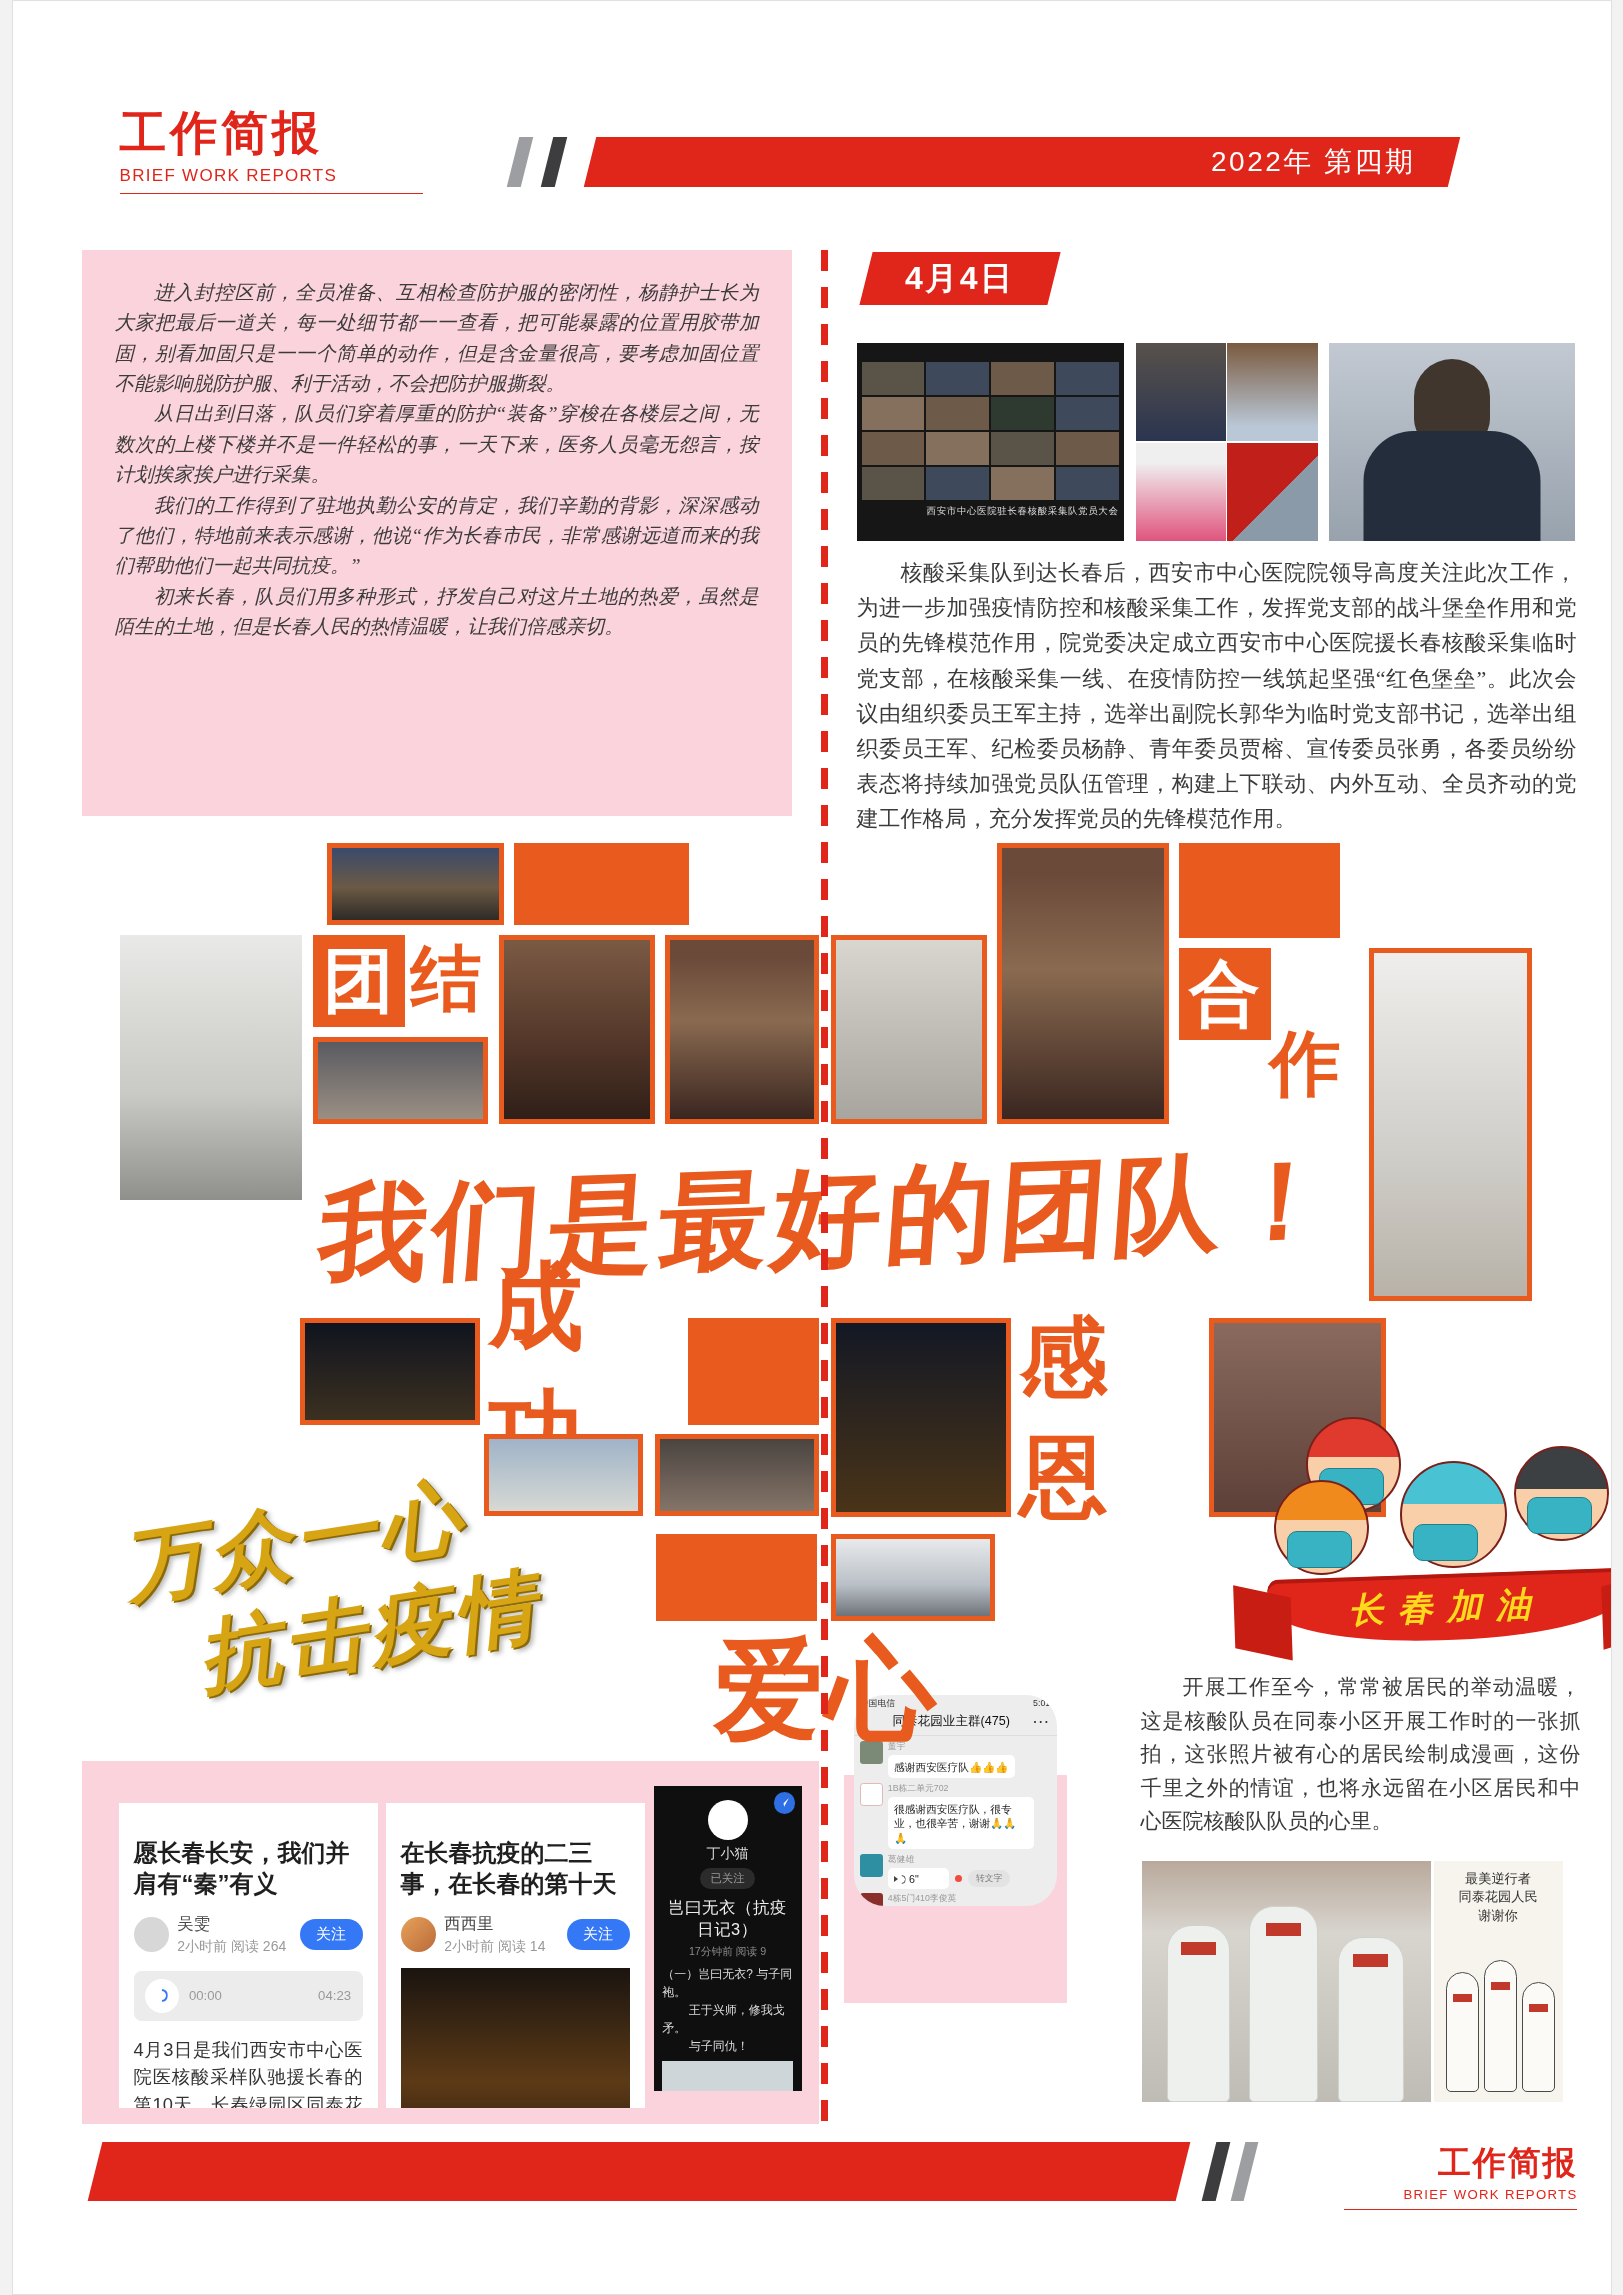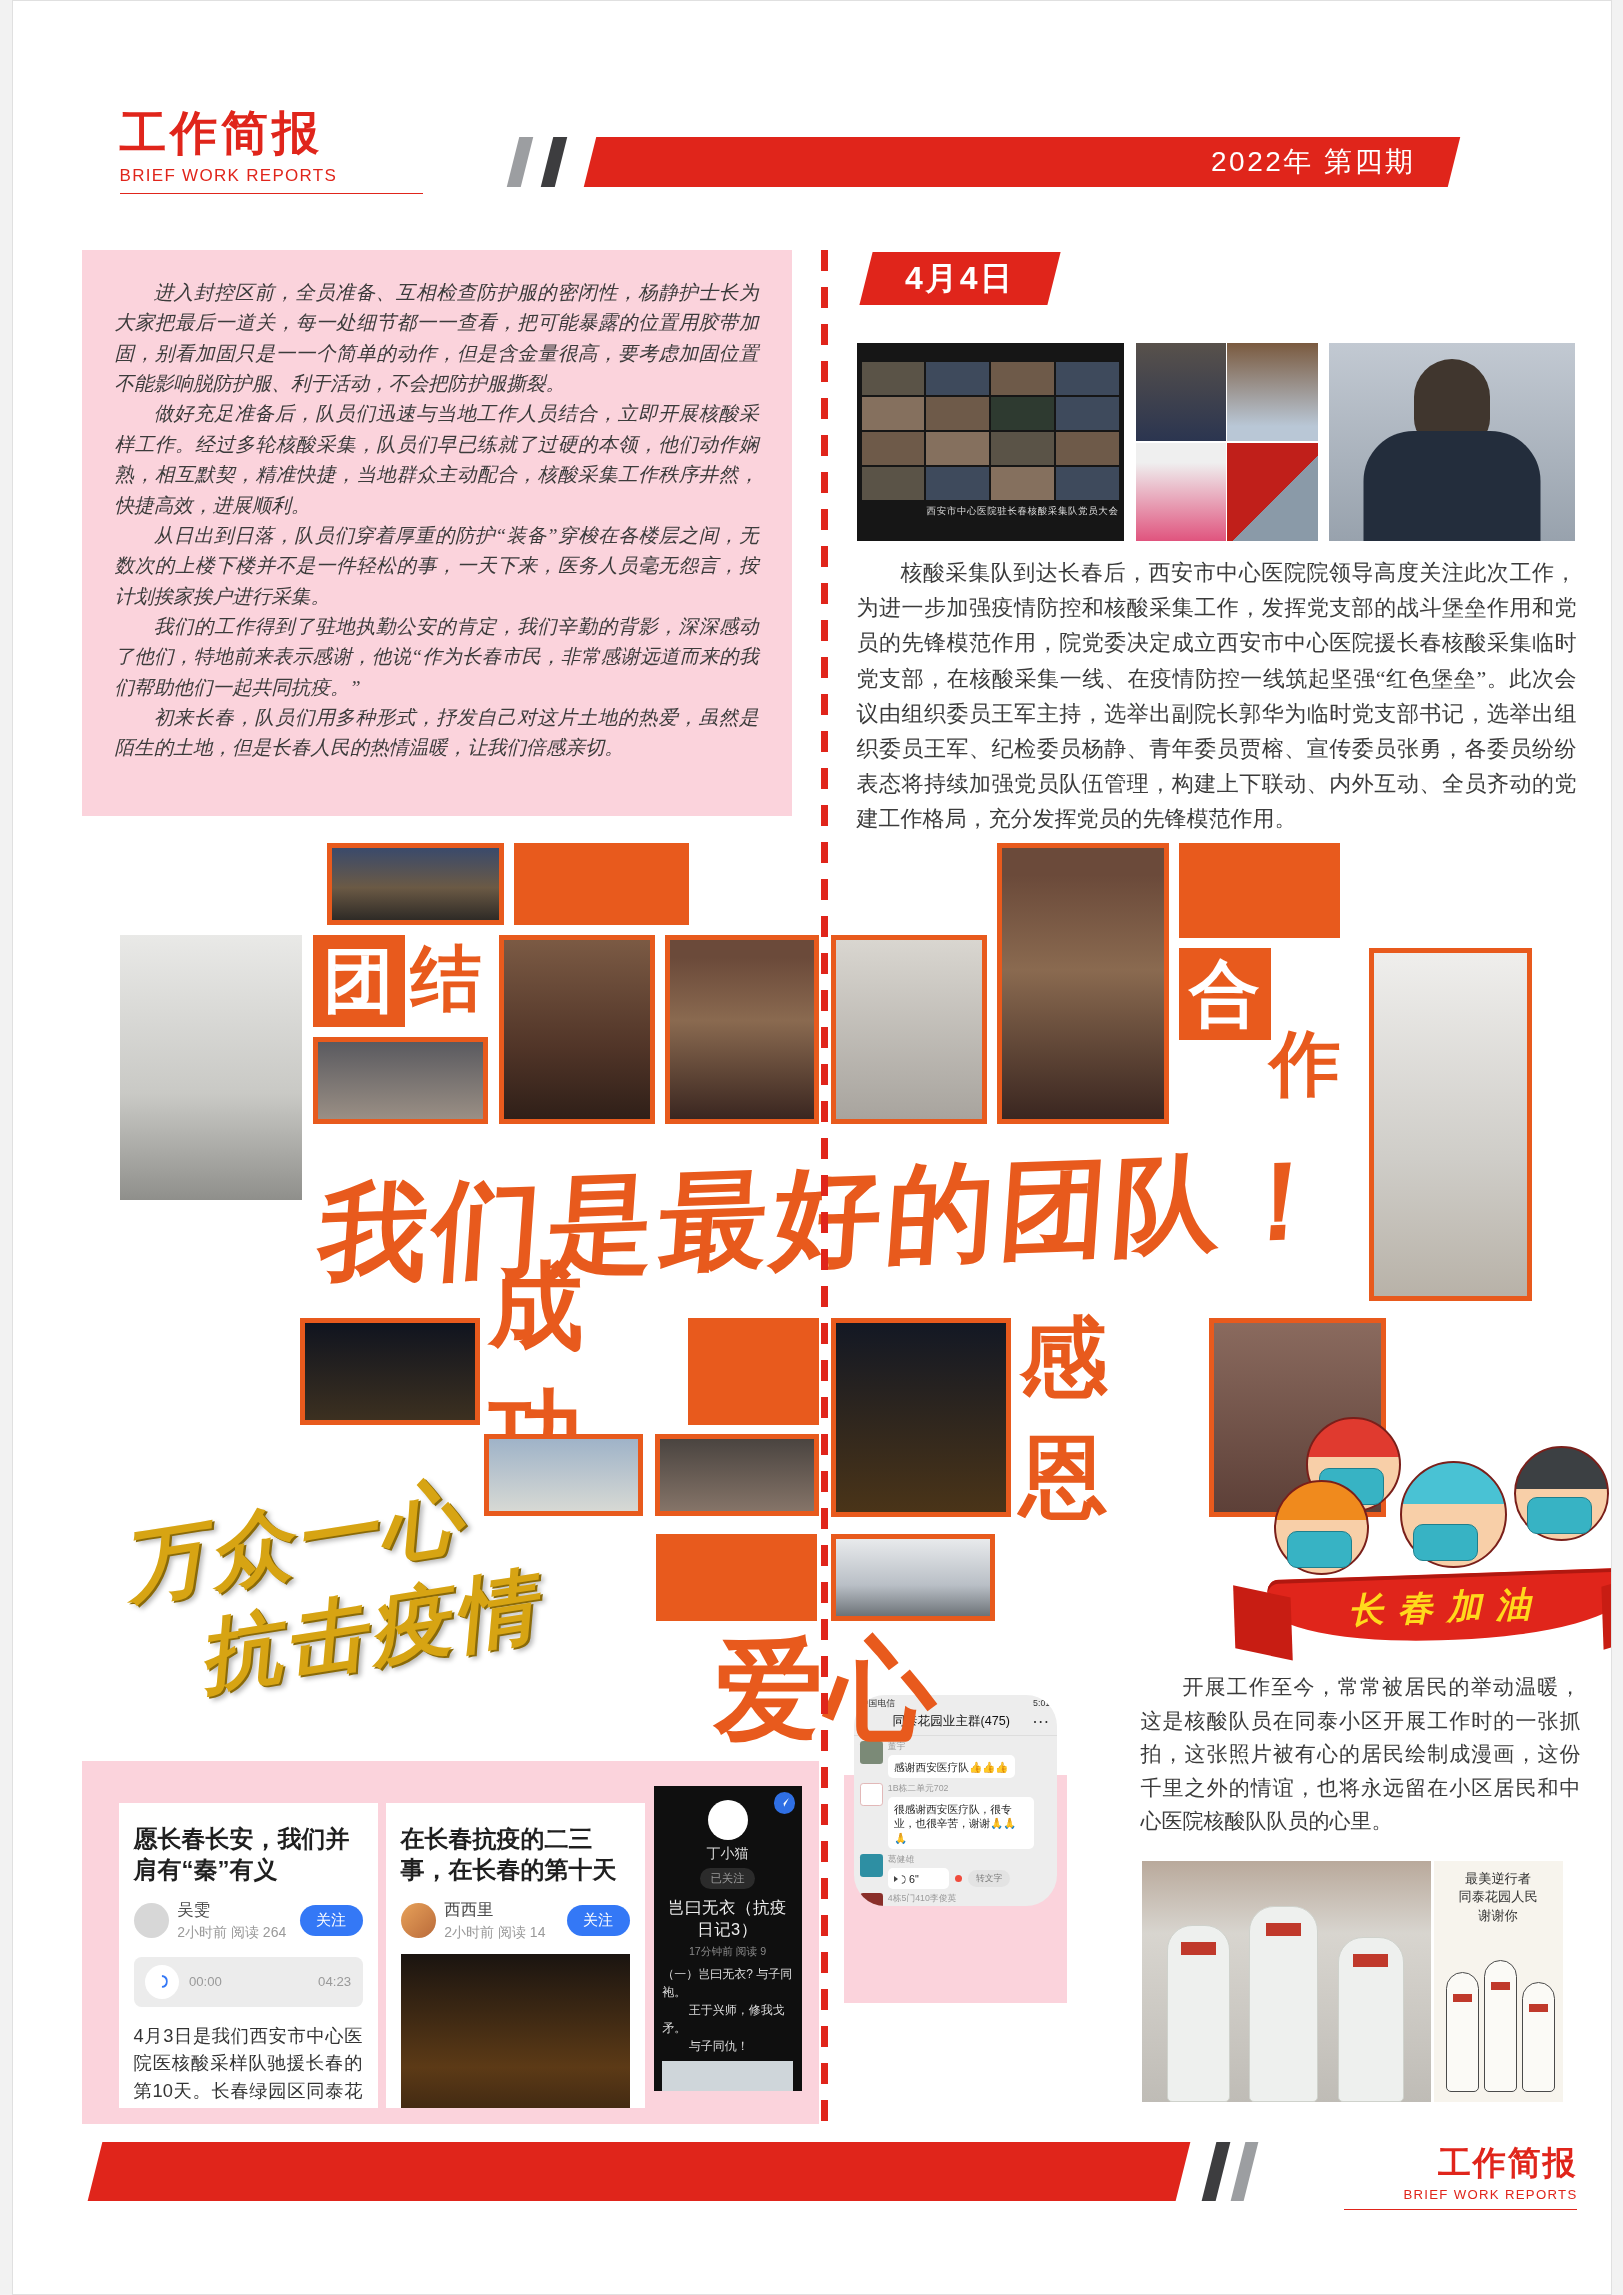--- a/index.html
+++ b/index.html
@@ -132,21 +132,21 @@
   .pfig i{display:block; margin:16.4px auto 0; width:35px; height:12.6px; background:#c0392b;}
   .drawing{background:#f7f4ed; padding:8.8px 7.6px; font-family:"Liberation Serif", serif;}
   .drawing .dl{font-size:13.2px; color:#333; text-align:center; line-height:1.4;}
   .sketch{position:relative; height:158px; margin-top:8.8px;}
   .sk{position:absolute; bottom:0; width:33px; height:120px; border:1.9px solid #4a4a4a; border-radius:16.4px 16.4px 5px 5px; background:#fbfaf6;}
   .sk i{display:block; margin:21.4px auto 0; width:19px; height:7.6px; background:#c0392b;}
   .sk1{left:5px;} .sk2{left:43px; height:132px;} .sk3{left:81px; height:110px;}
 
   
   .pink-panel{position:absolute; left:69px; top:1760px; width:737px; height:363px; background:var(--pink);}
-  .card{position:absolute; background:#fff; padding:20px 15px; overflow:hidden;}
+  .card{position:absolute; background:#fff; padding:34px 15px; overflow:hidden;}
   .c1{left:106px; top:1802px; width:259px; height:305px;}
   .c2{left:373px; top:1802px; width:259px; height:305px;}
   .post-title{font-size:24px; font-weight:bold; color:#1f1f1f; line-height:1.3;}
   .author-row{display:flex; align-items:center; margin-top:14px;}
   .avatar{width:35px; height:35px; border-radius:50%; background:#d7d7d7; flex:0 0 auto;}
   .av-orange{background:linear-gradient(135deg,#e8a25a,#b96a3a);}
   .a-meta{margin-left:8.8px; flex:1 1 auto; min-width:0;}
   .a-name{font-size:16.4px; color:#4a4a4a;}
   .a-sub{font-size:14px; color:#9a9a9a; margin-top:2.5px;}
   .follow-btn{background:var(--blue); color:#fff; font-size:15px; border-radius:16.4px; padding:6.3px 16.4px; flex:0 0 auto;}
@@ -209,21 +209,20 @@
   <div class="stripe st1"></div>
   <div class="stripe st2"></div>
   <div class="hdr-banner">
     <span>2022年   第四期</span>
   </div>
 
   <div class="dash-line"></div>
 
   <div class="pink-block">
     <p>进入封控区前，全员准备、互相检查防护服的密闭性，杨静护士长为大家把最后一道关，每一处细节都一一查看，把可能暴露的位置用胶带加固，别看加固只是一一个简单的动作，但是含金量很高，要考虑加固位置不能影响脱防护服、利于活动，不会把防护服撕裂。</p>
-    <p>做好充足准备后，队员们迅速与当地工作人员结合，立即开展核酸采样工作。经过多轮核酸采集，队员们早已练就了过硬的本领，他们动作娴熟，相互默契，精准快捷，当地群众主动配合，核酸采集工作秩序井然，快捷高效，进展顺利。</p>
     <p>从日出到日落，队员们穿着厚重的防护“装备”穿梭在各楼层之间，无数次的上楼下楼并不是一件轻松的事，一天下来，医务人员毫无怨言，按计划挨家挨户进行采集。</p>
     <p>我们的工作得到了驻地执勤公安的肯定，我们辛勤的背影，深深感动了他们，特地前来表示感谢，他说“作为长春市民，非常感谢远道而来的我们帮助他们一起共同抗疫。”</p>
     <p>初来长春，队员们用多种形式，抒发自己对这片土地的热爱，虽然是陌生的土地，但是长春人民的热情温暖，让我们倍感亲切。</p>
   </div>
 
   <div class="date-badge">
     <span>4月4日</span>
   </div>
 
   <div class="ph ph-conf">

